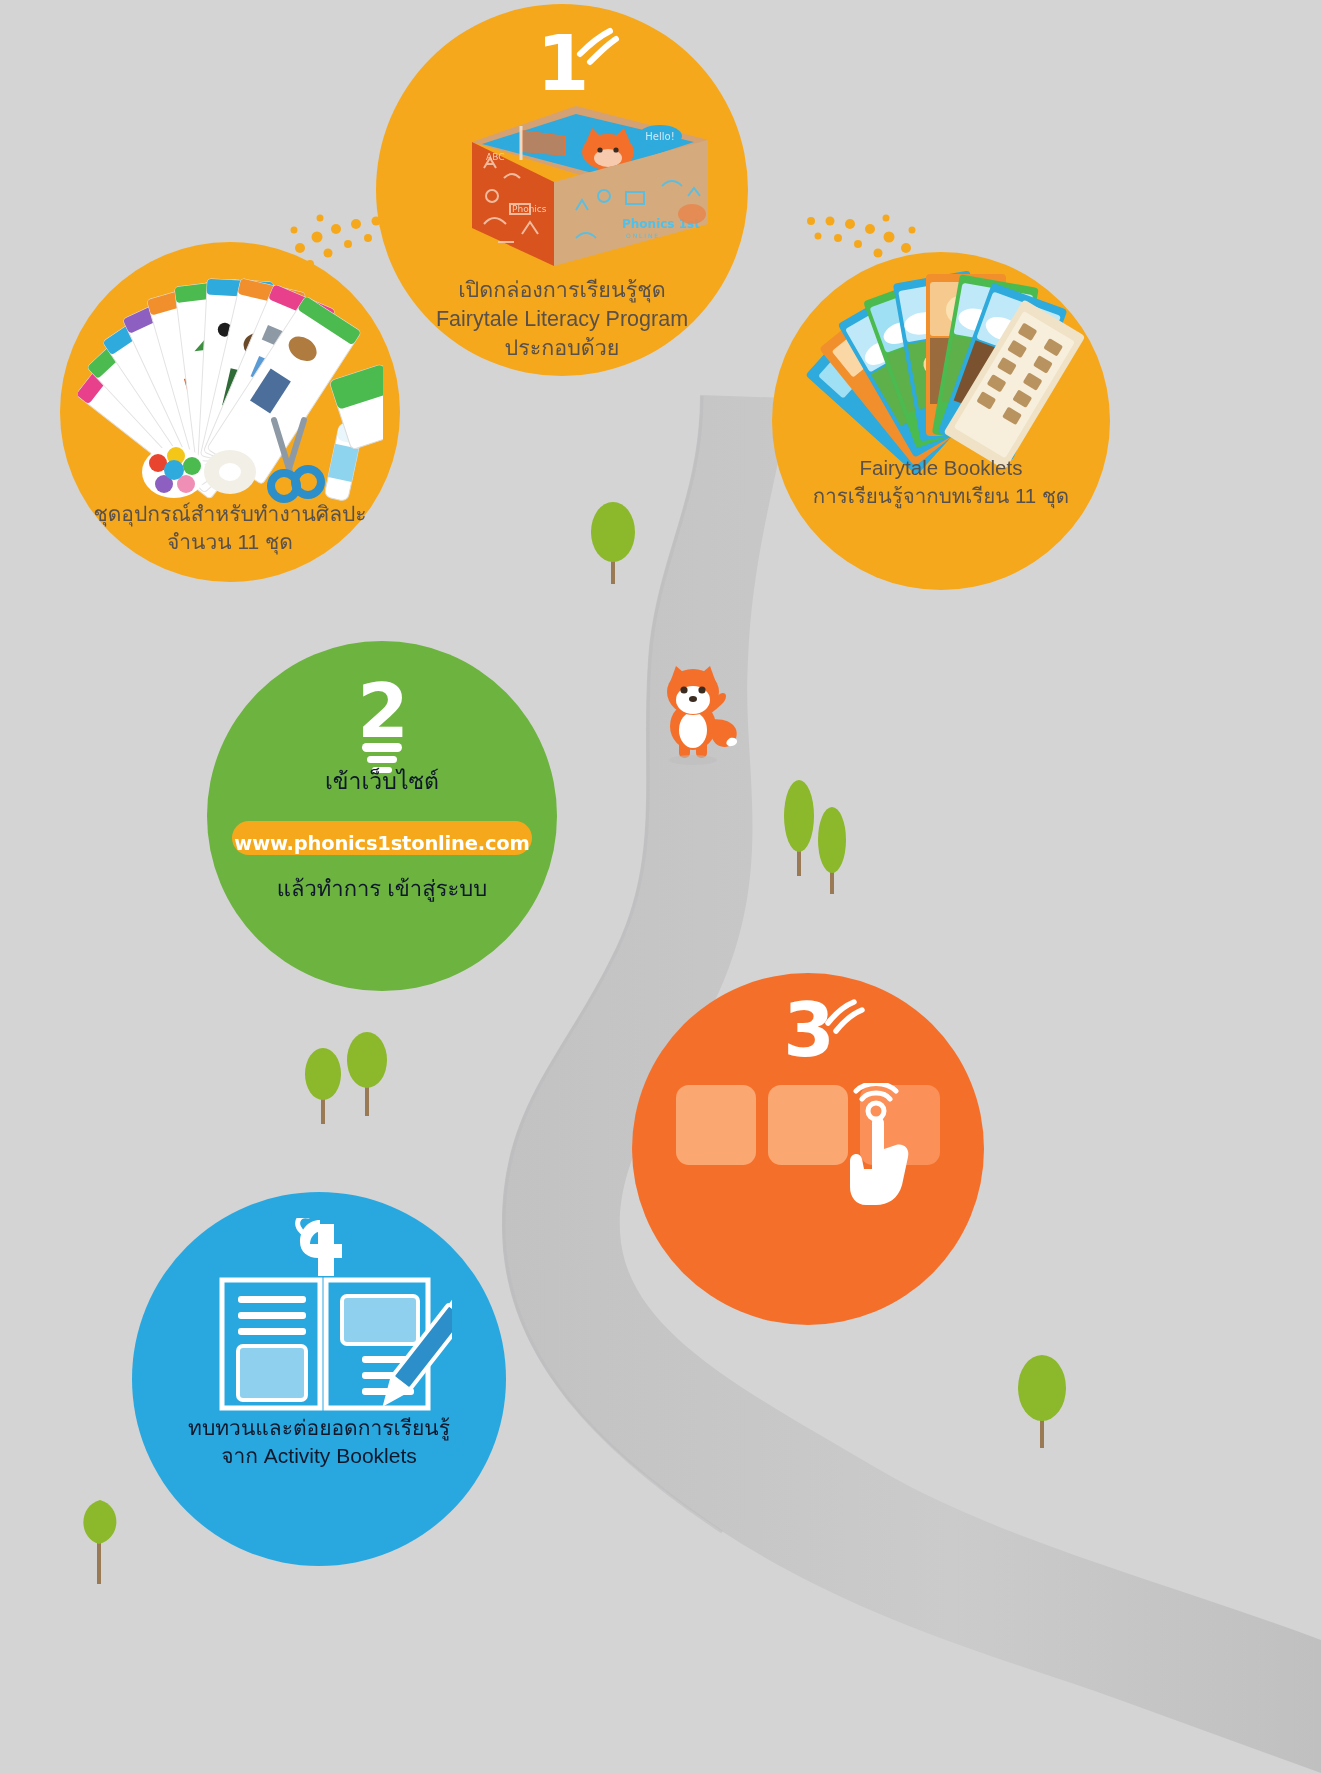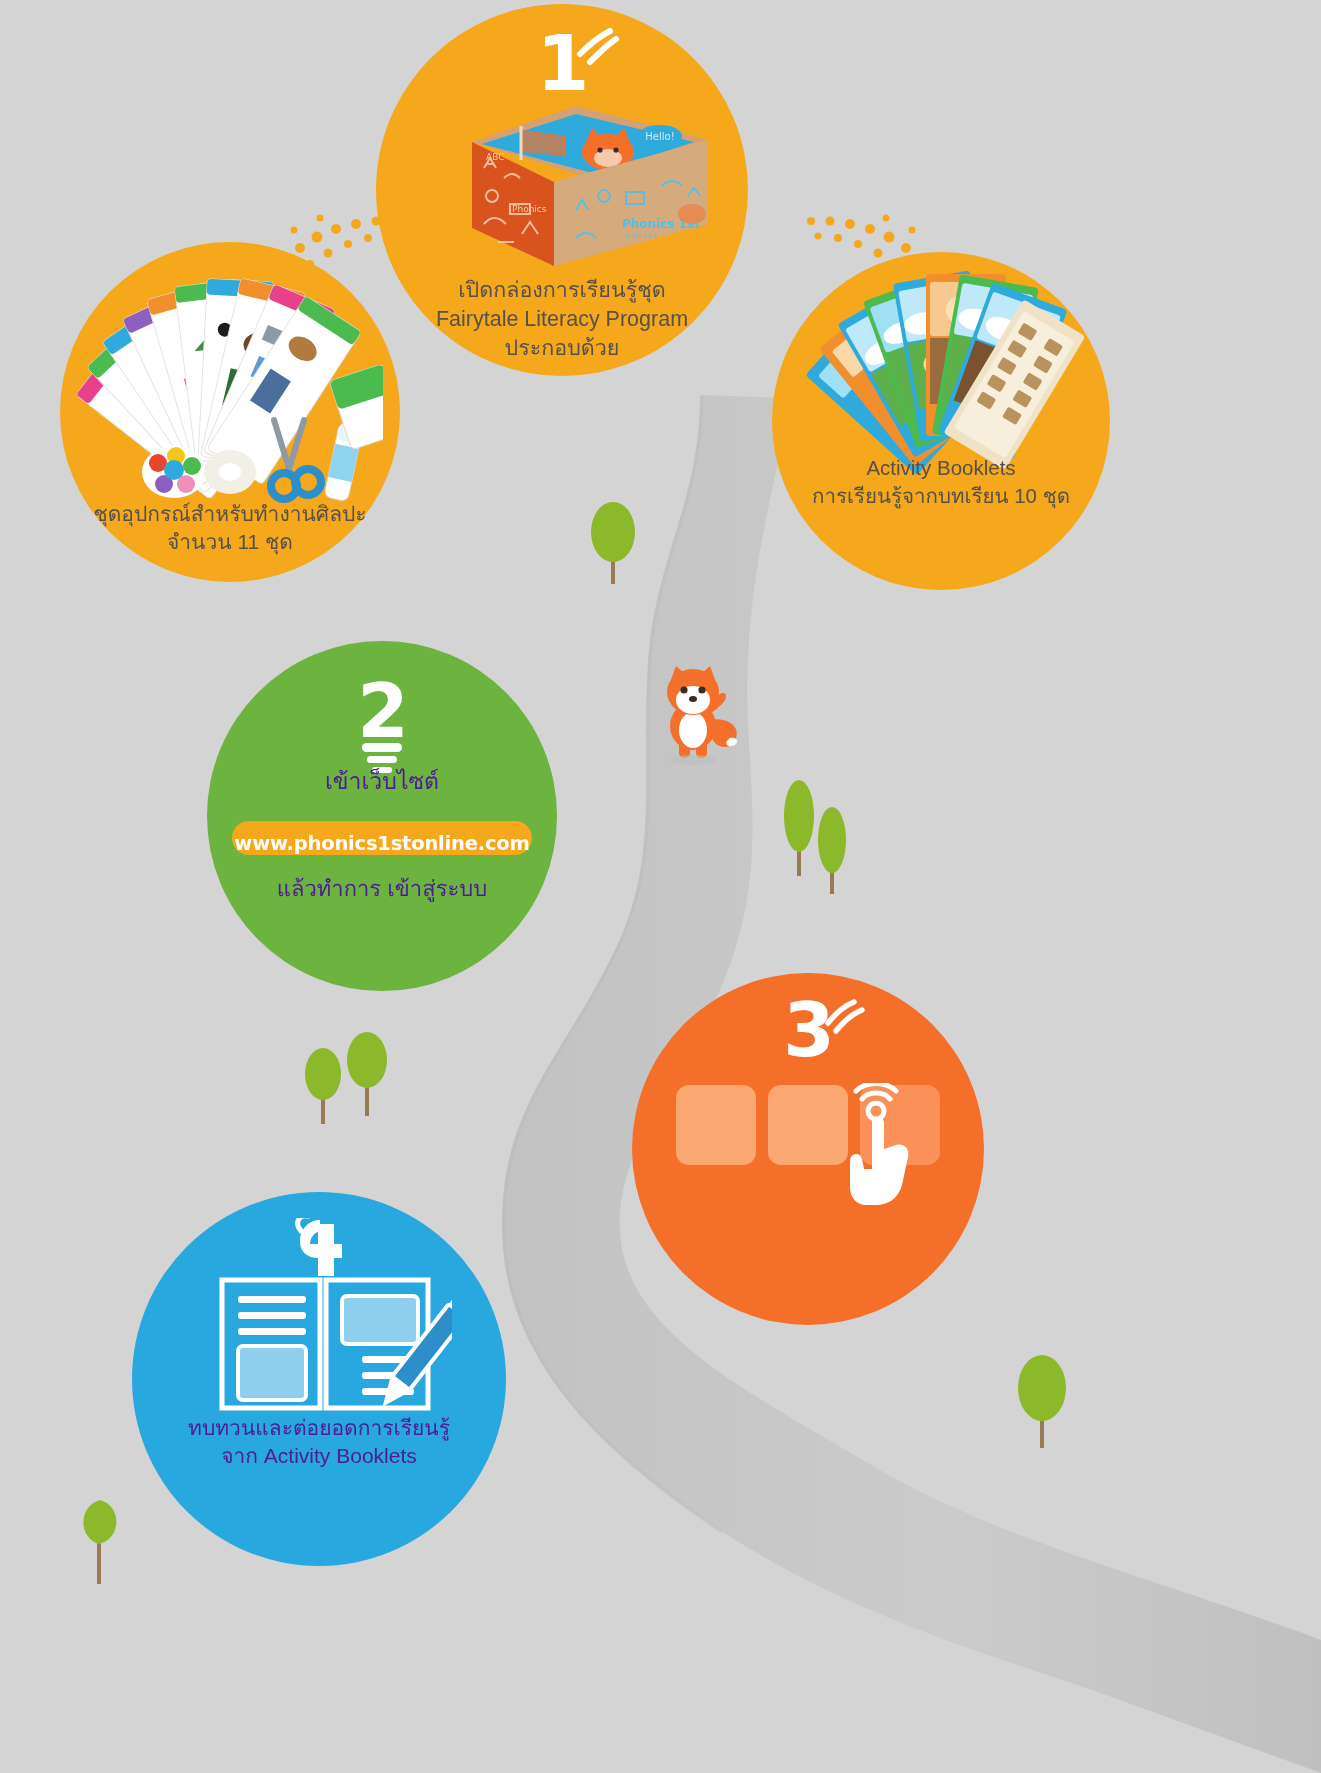--- a/index.html
+++ b/index.html
@@ -33,21 +33,21 @@
   .bubble-green  { background: #6cb33f; }
   .bubble-red    { background: #f4702a; }
   .bubble-blue   { background: #29a8e0; }
 
   .cap {
     font-family: "Liberation Sans", "DejaVu Sans", sans-serif;
     line-height: 1.35;
     font-weight: 400;
   }
   .cap-dark  { color: #58504a; }
-  .cap-white { color: #4c1d95; }
+  .cap-white { color: #0f172a; }
 
   
   .numeral {
     font-family: "DejaVu Sans", sans-serif;
     font-weight: 700;
     color: #fff;
     line-height: 1;
     letter-spacing: -2px;
   }
 
@@ -461,22 +461,22 @@
               <rect x="190" y="88" width="16" height="12" rx="2"></rect>
             <rect x="160" y="108" width="16" height="12" rx="2"></rect>
               <rect x="190" y="108" width="16" height="12" rx="2"></rect>
             <rect x="160" y="128" width="16" height="12" rx="2"></rect>
               <rect x="190" y="128" width="16" height="12" rx="2"></rect>
           </g>
           </g>
       </g>
     </svg>
     <div class="cap cap-dark" id="books-caption">
-      <div class="nowrap">Activity Booklets</div>
-      <div class="nowrap">การเรียนรู้จากบทเรียน 10 ชุด</div>
+      <div class="nowrap">Fairytale Booklets</div>
+      <div class="nowrap">การเรียนรู้จากบทเรียน 11 ชุด</div>
     </div>
   </div>
 
   <div class="bubble bubble-green" id="bubble-step2">
     <div class="numeral" id="step2-num">2</div>
     <svg id="step2-bulb" viewBox="0 0 48 34" aria-hidden="true">
       <rect x="4" y="2" width="40" height="9" rx="4.5" fill="#fff"></rect>
       <rect x="9" y="15" width="30" height="7" rx="3.5" fill="#fff"></rect>
       <rect x="14" y="26" width="20" height="6" rx="3" fill="#fff"></rect>
     </svg>

